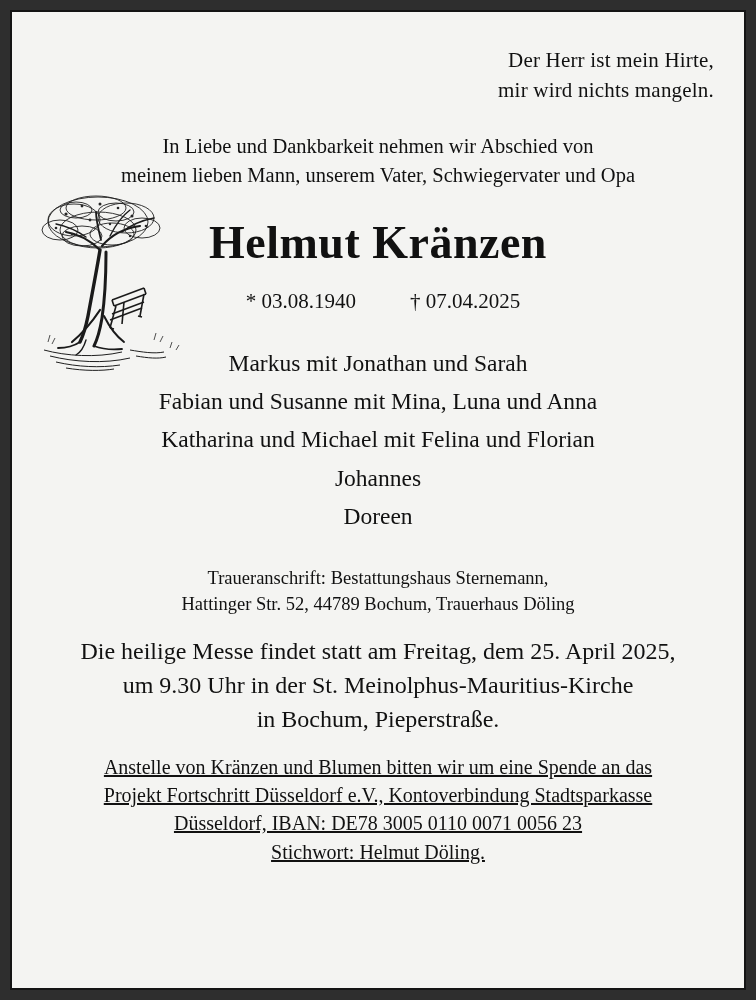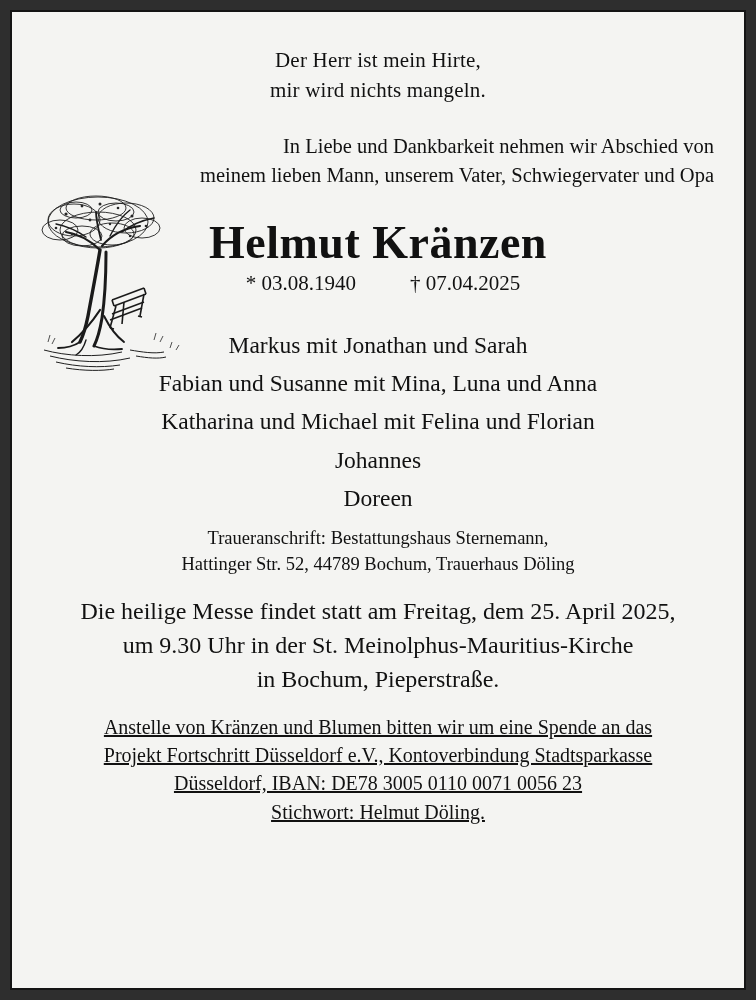--- a/index.html
+++ b/index.html
@@ -37,57 +37,56 @@
     padding: 34px 30px 14px 30px;
     text-align: center;
     height: 100%;
   }
 
   .verse {
     font-size: 21px;
     line-height: 1.42;
     letter-spacing: 0.2px;
   }
-  .verse div { white-space: nowrap; }
+  .verse div { white-space: nowrap; text-align: right; }
 
   .intro {
     margin-top: 26px;
     font-size: 20.5px;
     line-height: 1.45;
-    text-align: right;
   }
   .intro div { white-space: nowrap; }
 
   .name {
     margin-top: 28px;
     font-size: 46px;
     font-weight: bold;
     letter-spacing: 0.5px;
     line-height: 1.05;
   }
 
   .dates {
-    margin-top: 4px;
+    margin-top: 22px;
     font-size: 21px;
     display: flex;
     justify-content: center;
     gap: 54px;
     padding-left: 10px;
   }
   .dates .d { white-space: nowrap; }
 
   .family {
     margin-top: 30px;
     font-size: 23.5px;
     line-height: 1.62;
   }
   .family div { white-space: nowrap; }
 
   .contact {
-    margin-top: 8px;
+    margin-top: 30px;
     font-size: 18.5px;
     line-height: 1.45;
   }
   .contact div { white-space: nowrap; }
 
   .service {
     margin-top: 16px;
     font-size: 24px;
     line-height: 1.42;
   }

